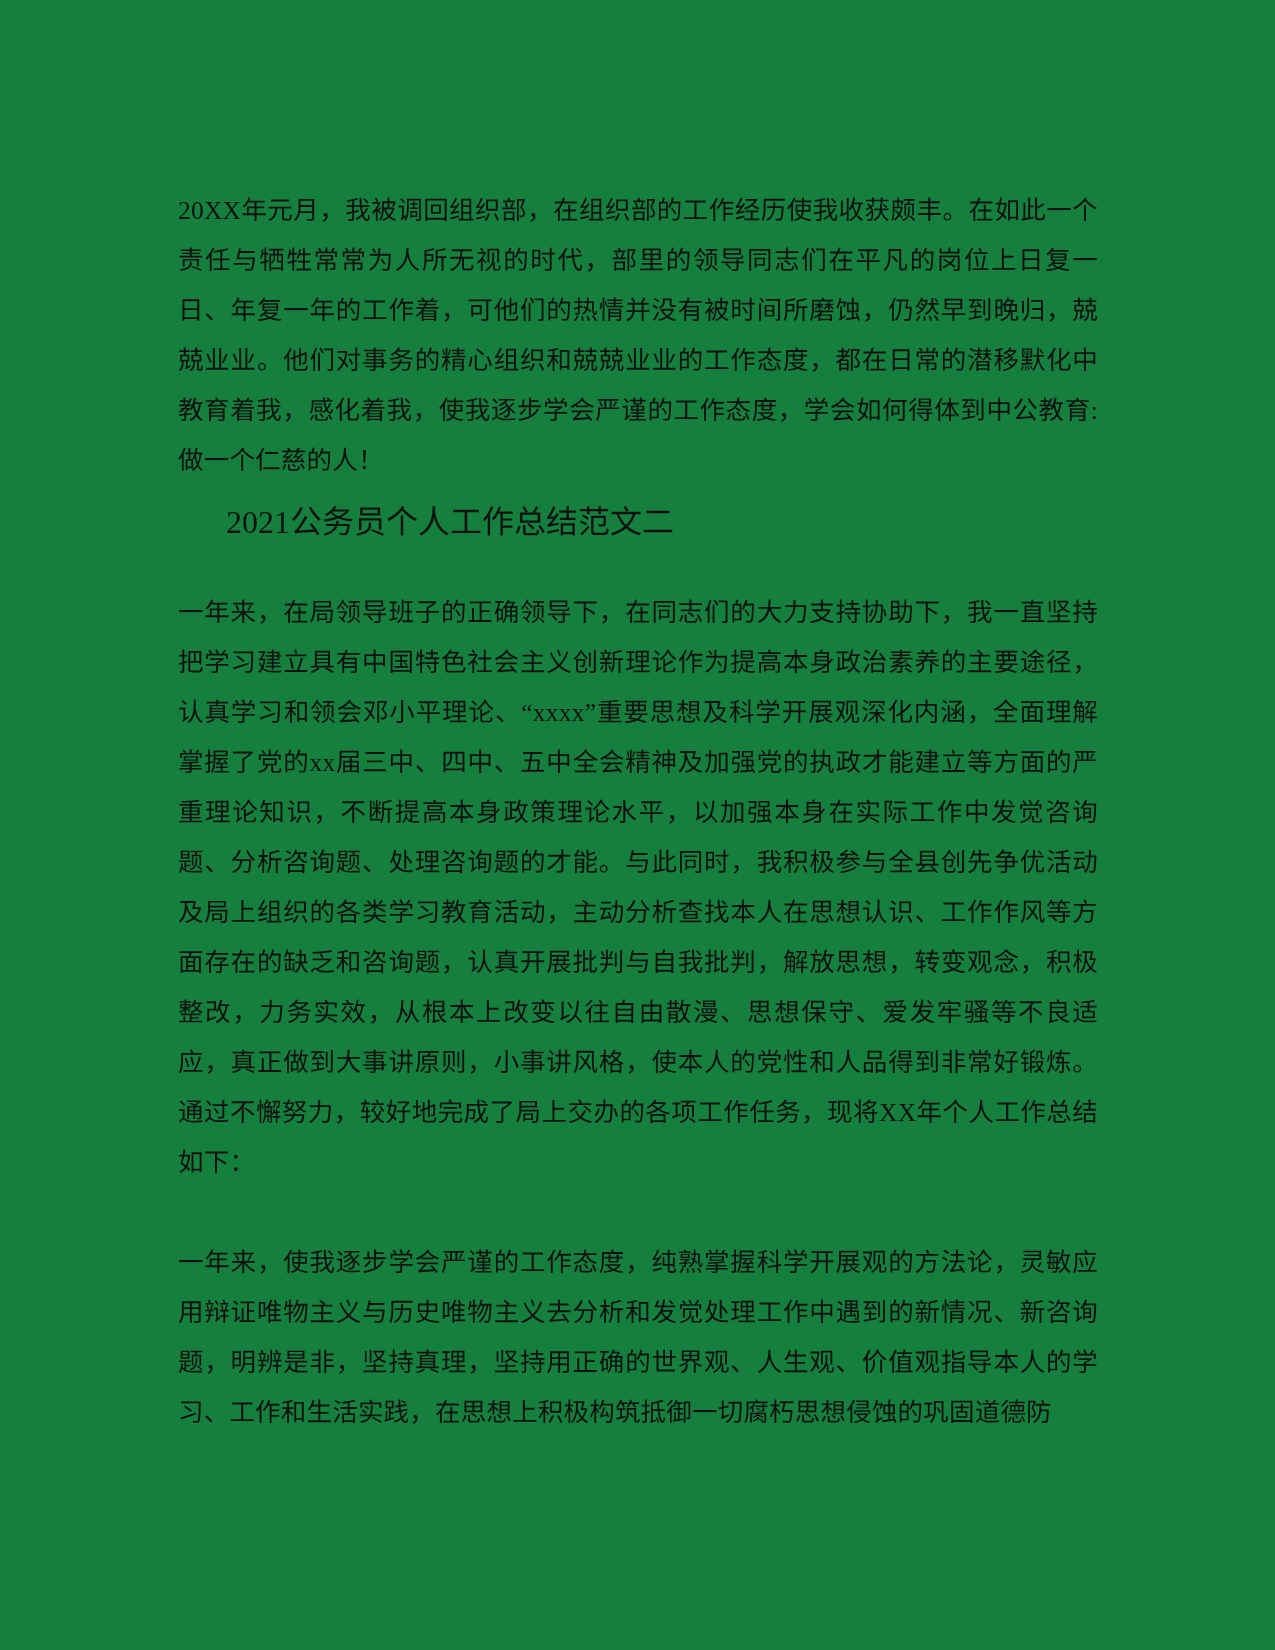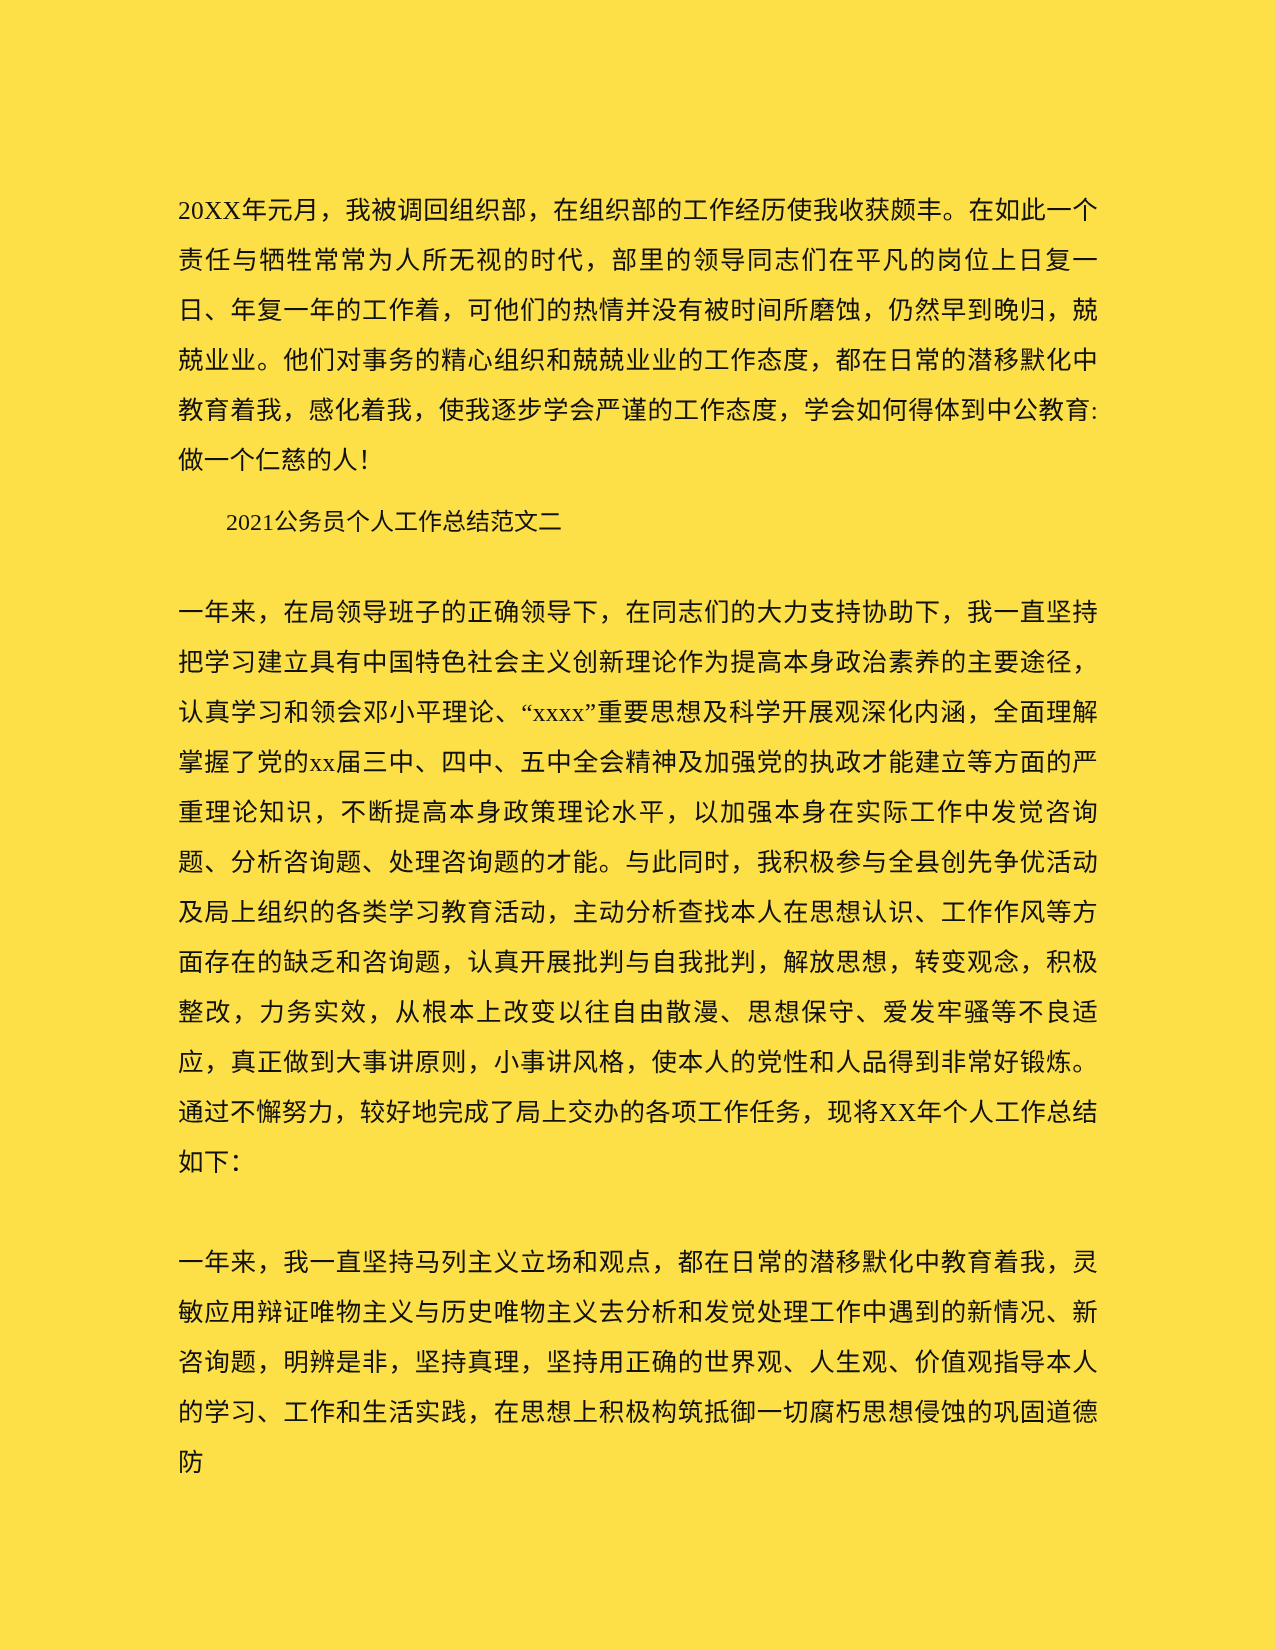--- a/index.html
+++ b/index.html
@@ -5,21 +5,21 @@
   html, body {
     margin: 0;
     padding: 0;
     background: #ffffff;
   }
   .page {
     width: 1275px;
     height: 1650px;
     box-sizing: border-box;
     position: relative;
-    background: #fde047;
+    background: #15803d;
     margin: 0 auto;
     font-family: "Liberation Serif", "DejaVu Serif", serif;
     color: #000000;
     overflow: hidden;
   }
   .content {
     position: absolute;
     left: 178px;
     top: 186px;
     width: 920px;
@@ -29,21 +29,21 @@
     font-size: 25.5px;
     line-height: 50px;
     text-align: justify;
     text-justify: inter-ideograph;
     letter-spacing: 0.2px;
     color: #111111;
   }
   .heading {
     margin: 0;
     padding-left: 48px;
-    font-size: 24px;
+    font-size: 32px;
     line-height: 52px;
     color: #111111;
   }
   .gap-small { height: 10px; }
   .gap-med { height: 40px; }
   .indent-line {
     padding-left: 50px;
   }
 </style>
 </head>
@@ -60,16 +60,16 @@
 
     <div class="gap-med"></div>
 
     <p class="para">一年来，在局领导班子的正确领导下，在同志们的大力支持协助下，我一直坚持把学习建立具有中国特色社会主义创新理论作为提高本身政治素养的主要途径，认真学习和领会邓小平理论、“xxxx”重要思想及科学开展观深化内涵，全面理解掌握了党的xx届三中、四中、五中全会精神及加强党的执政才能建立等方面的严重理论知识，不断提高本身政策理论水平，以加强本身在实际工作中发觉咨询题、分析咨询题、处理咨询题的才能。与此同时，我积极参与全县创先争优活动及局上组织的各类学习教育活动，主动分析查找本人在思想认识、工作作风等方面存在的缺乏和咨询题，认真开展批判与自我批判，解放思想，转变观念，积极整改，力务实效，从根本上改变以往自由散漫、思想保守、爱发牢骚等不良适应，真正做到大事讲原则，小事讲风格，使本人的党性和人品得到非常好锻炼。通过不懈努力，较好地完成了局上交办的各项工作任务，现将XX年个人工作总结如下：</p>
 
     <div class="gap-small"></div>
 
 
     <div class="gap-med"></div>
 
-    <p class="para">一年来，我一直坚持马列主义立场和观点，都在日常的潜移默化中教育着我，灵敏应用辩证唯物主义与历史唯物主义去分析和发觉处理工作中遇到的新情况、新咨询题，明辨是非，坚持真理，坚持用正确的世界观、人生观、价值观指导本人的学习、工作和生活实践，在思想上积极构筑抵御一切腐朽思想侵蚀的巩固道德防</p>
+    <p class="para">一年来，使我逐步学会严谨的工作态度，纯熟掌握科学开展观的方法论，灵敏应用辩证唯物主义与历史唯物主义去分析和发觉处理工作中遇到的新情况、新咨询题，明辨是非，坚持真理，坚持用正确的世界观、人生观、价值观指导本人的学习、工作和生活实践，在思想上积极构筑抵御一切腐朽思想侵蚀的巩固道德防</p>
 
   </div>
 </div>
 
 </body></html>

